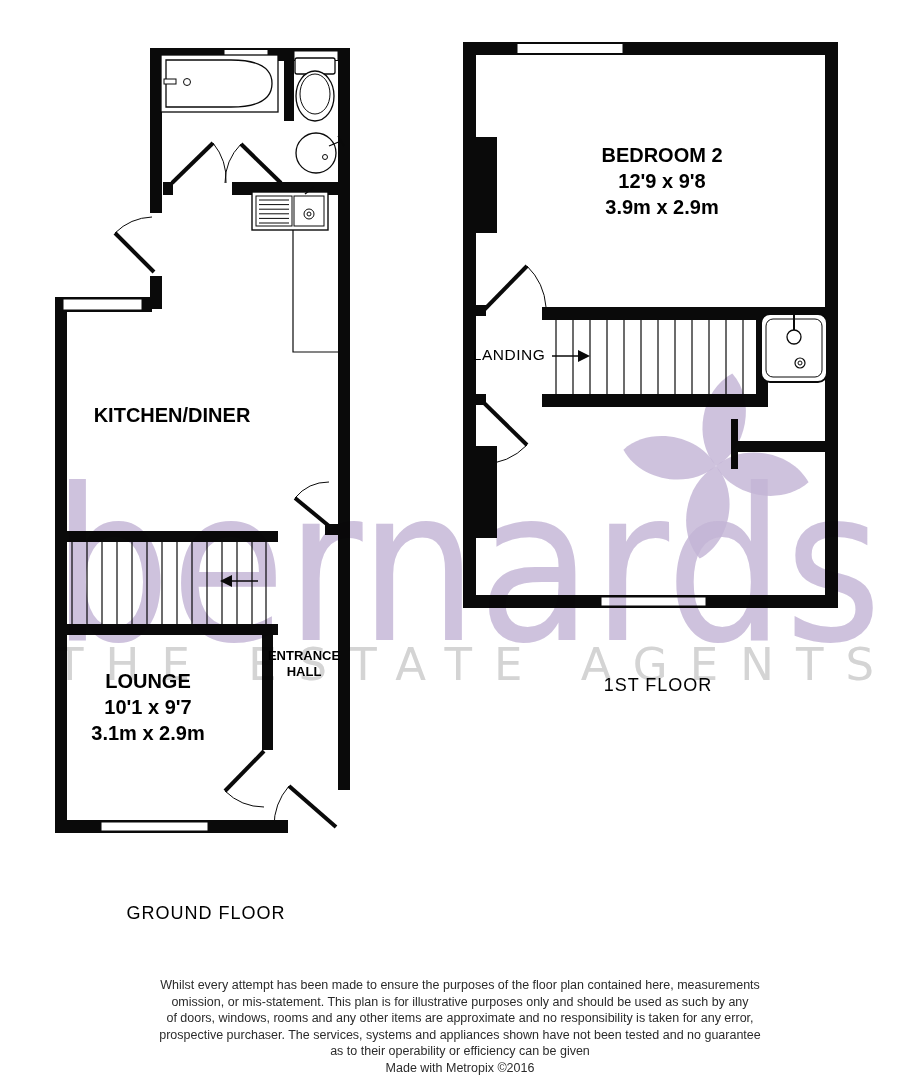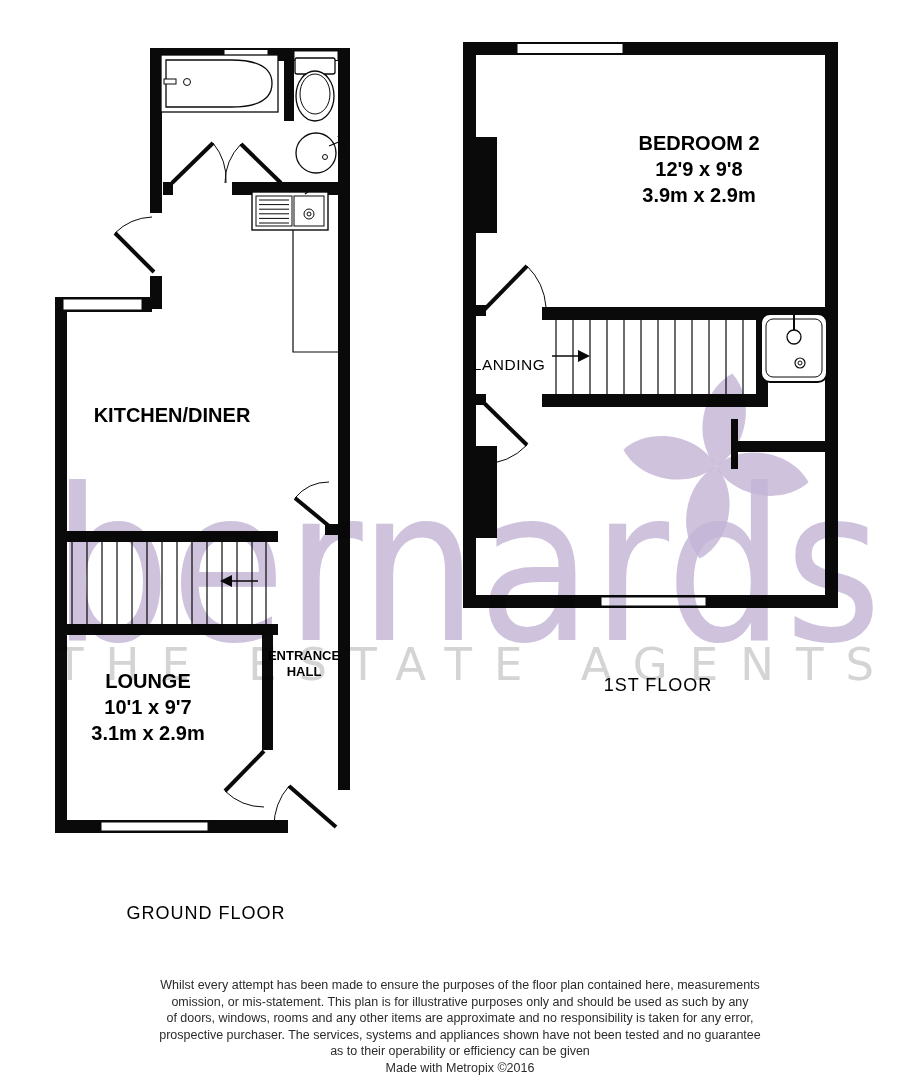--- a/index.html
+++ b/index.html
@@ -181,28 +181,28 @@
     <div>LOUNGE</div>
     <div>10'1 x 9'7</div>
     <div>3.1m x 2.9m</div>
   </div>
 
   <div class="label small-room" style="left:304px;top:664px;">
     <div>ENTRANCE</div>
     <div>HALL</div>
   </div>
 
-  <div class="label room" style="left:662px;top:169px;margin-left:37px;">
+  <div class="label room" style="left:662px;top:181px;">
     <div>BEDROOM 2</div>
     <div>12'9 x 9'8</div>
     <div>3.9m x 2.9m</div>
   </div>
 
 
-  <div class="label landing" style="left:509px;top:355px;margin-top:10px;">LANDING</div>
+  <div class="label landing" style="left:509px;top:355px;">LANDING</div>
 
   <div class="label floor" style="left:206px;top:913px;">GROUND FLOOR</div>
 
   <div class="label floor" style="left:658px;top:685px;">1ST FLOOR</div>
 
   <div class="disclaimer">
     <div>Whilst every attempt has been made to ensure the purposes of the floor plan contained here, measurements</div>
     <div>omission, or mis-statement. This plan is for illustrative purposes only and should be used as such by any</div>
     <div>of doors, windows, rooms and any other items are approximate and no responsibility is taken for any error,</div>
     <div>prospective purchaser. The services, systems and appliances shown have not been tested and no guarantee</div>

